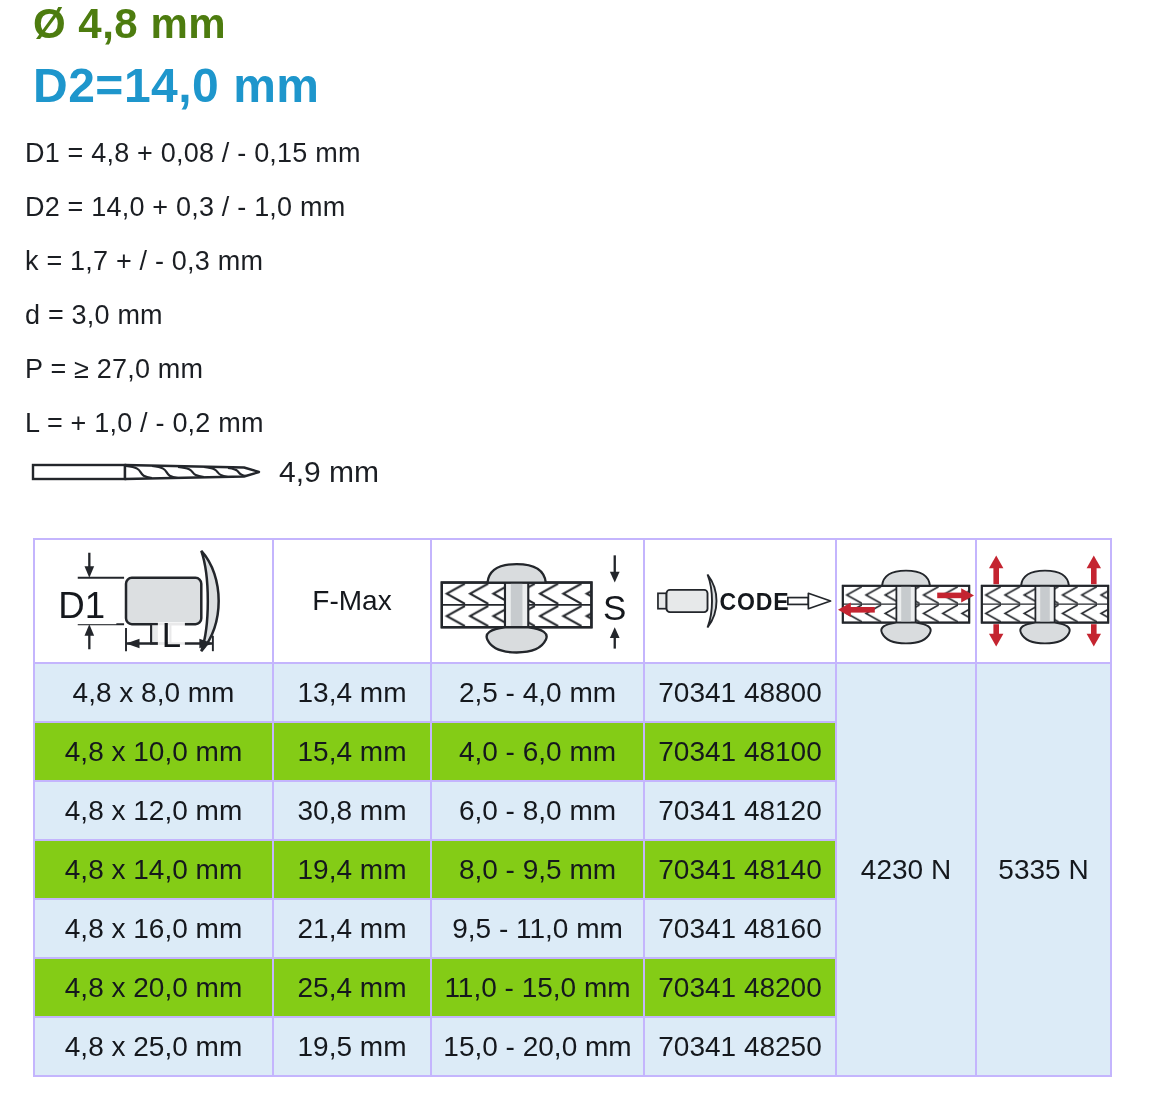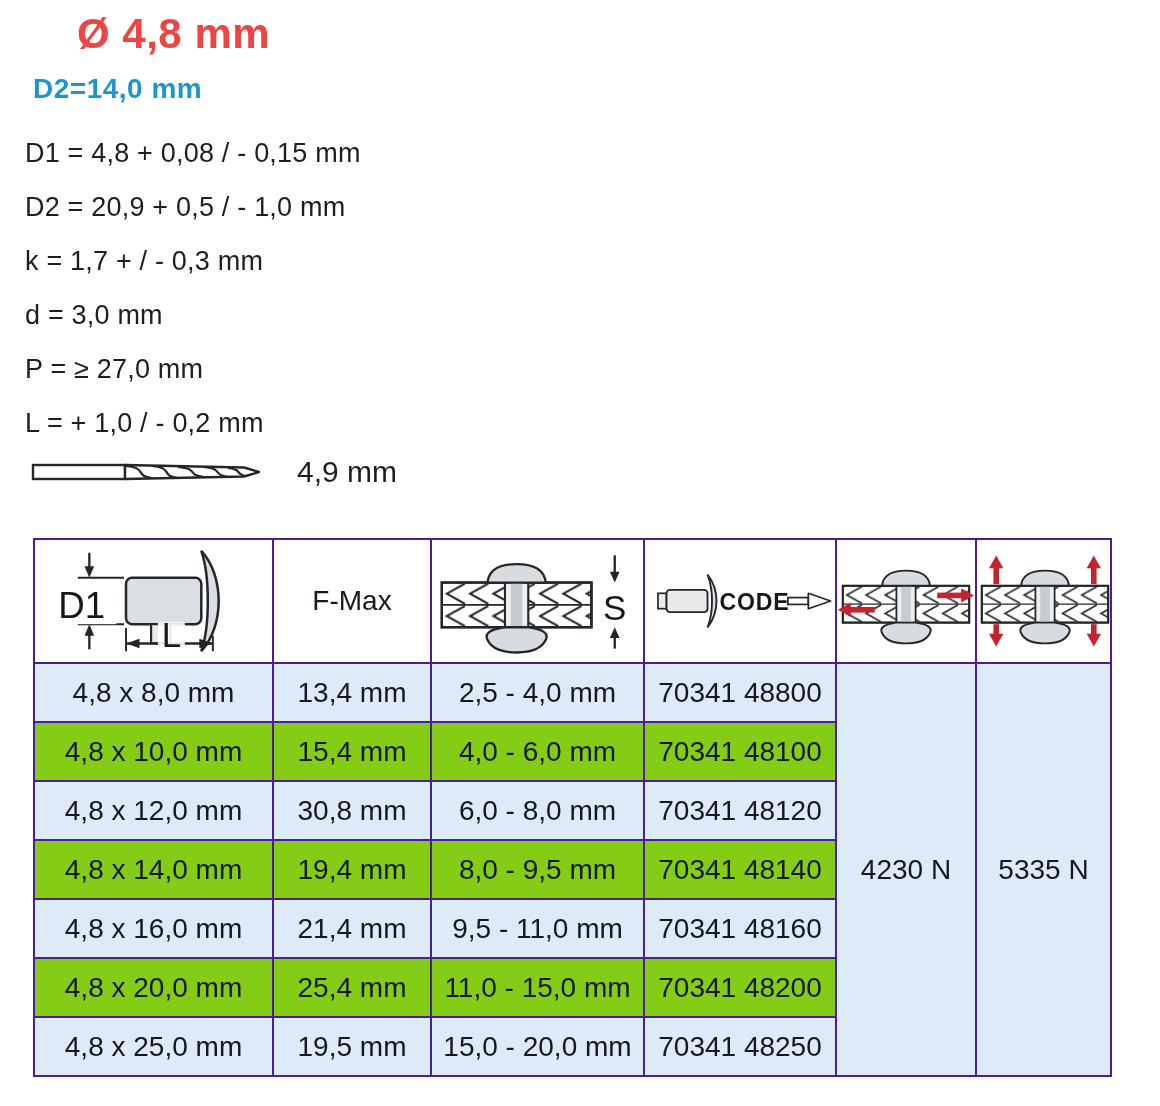--- a/index.html
+++ b/index.html
@@ -2,45 +2,45 @@
 <html><head>
 <meta charset="utf-8">
 <style>
   * { margin:0; padding:0; box-sizing:border-box; }
   html,body { background:#ffffff; }
   .page {
     position:relative; width:1160px; height:1106px; background:#ffffff;
     font-family:"Liberation Sans", sans-serif; color:#1d2026; overflow:hidden;
   }
   .title-dark {
-    position:absolute; left:33px; top:10px;
-    font-size:42px; font-weight:700; color:#ef4444; letter-spacing:0.5px;margin-left:44px;
+    position:absolute; left:33px; top:0;
+    font-size:42px; font-weight:700; color:#4d7c0f; letter-spacing:0.5px;
   }
   .title-blue {
-    position:absolute; left:33px; top:73px;
-    font-size:28px; font-weight:700; color:#1e96cc; letter-spacing:0.5px;
+    position:absolute; left:33px; top:58px;
+    font-size:48px; font-weight:700; color:#1e96cc; letter-spacing:0.5px;
   }
   .specs { position:absolute; left:25px; top:126px; }
   .spec-line {
     height:54px; display:flex; align-items:center;
     font-size:27px; color:#1b1e23; letter-spacing:0.2px;
   }
   .drill-row {
     position:absolute; left:30px; top:452px;
-    display:flex; align-items:center; gap:27px;justify-content:space-between;
+    display:flex; align-items:center; gap:9px;justify-content:space-between;
   }
   .drill-label { font-size:30px; color:#1b1e23; }
 
   table.spec-table {
     position:absolute; left:33px; top:538px;
     width:1077px; border-collapse:collapse; table-layout:fixed;
     background:#ffffff;
   }
   .spec-table th, .spec-table td {
-    border:2px solid #4c1d95; text-align:center; vertical-align:middle;
+    border:2px solid #c4b5fd; text-align:center; vertical-align:middle;
     padding:0; font-size:28px; font-weight:400; color:#15181d;
   }
   .spec-table thead tr { height:124px; }
   .spec-table tbody tr { height:59px; }
   .fmax-head { font-size:30px; color:#1b1e23;margin-left:32px; }
   td.cell-blue { background:#dcebf7;text-align:center; }
   td.cell-white { background:#84cc16; }
   td.merged { background:#dcebf7; font-size:28px; }
   th { background:#ffffff; }
   svg { display:block; margin:0 auto; }
@@ -49,21 +49,21 @@
 </head>
 <body>
 
 <div class="page">
 
   <div class="title-dark">Ø 4,8 mm</div>
   <div class="title-blue">D2=14,0 mm</div>
 
   <div class="specs">
     <div class="spec-line">D1 = 4,8 + 0,08 / - 0,15 mm</div>
-    <div class="spec-line">D2 = 20,9 + 0,5 / - 1,0 mm</div>
+    <div class="spec-line">D2 = 14,0 + 0,3 / - 1,0 mm</div>
     <div class="spec-line">k = 1,7 + / - 0,3 mm</div>
     <div class="spec-line">d = 3,0 mm</div>
     <div class="spec-line">P = ≥ 27,0 mm</div>
     <div class="spec-line">L = + 1,0 / - 0,2 mm</div>
   </div>
 
   <div class="drill-row">
     <svg width="240" height="40" viewBox="0 0 240 40">
       <rect x="3" y="13" width="92" height="14" fill="#ffffff" stroke="#23262b" stroke-width="2.4"></rect>
       <path d="M95,13 L214,15.5 L229,20 L214,24.5 L95,27 Z" fill="#ffffff" stroke="#23262b" stroke-width="2.4" stroke-linejoin="round"></path>

